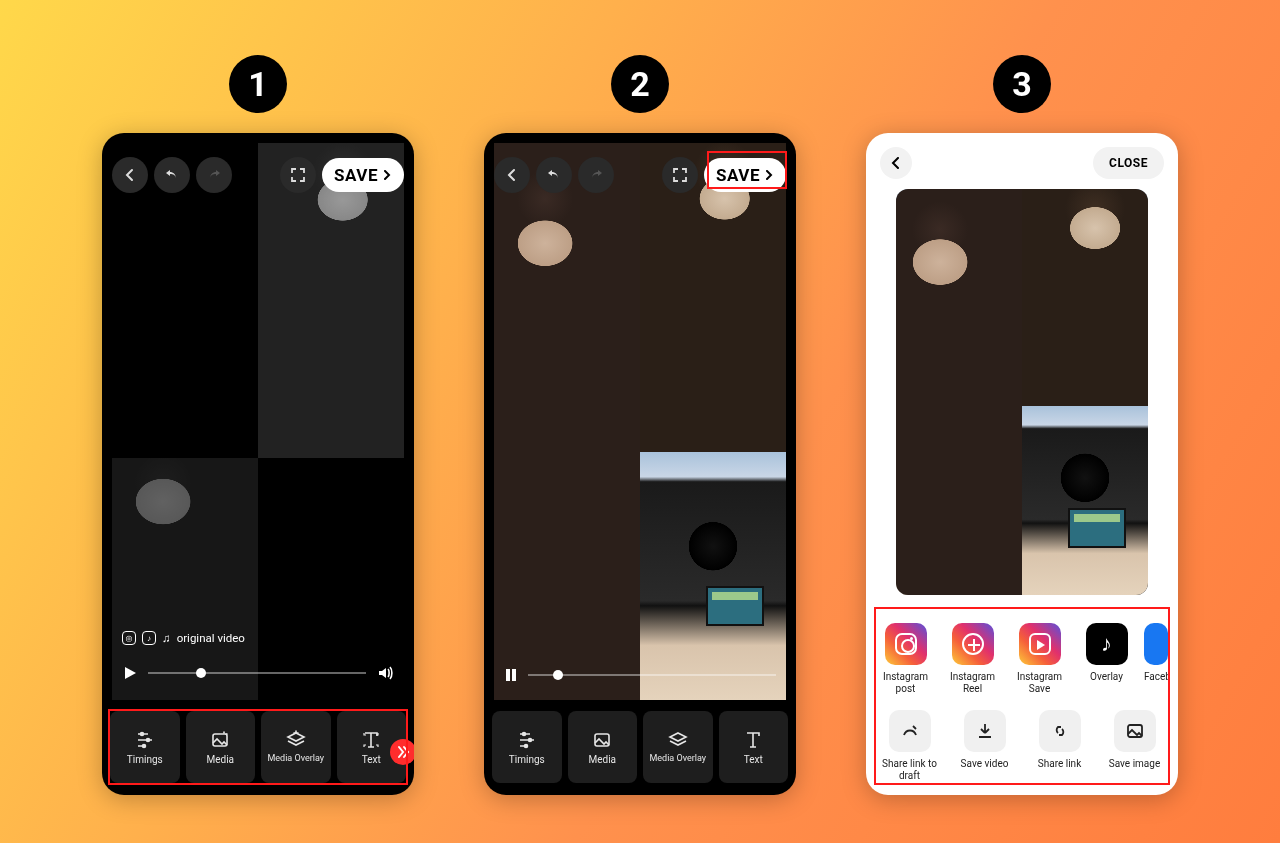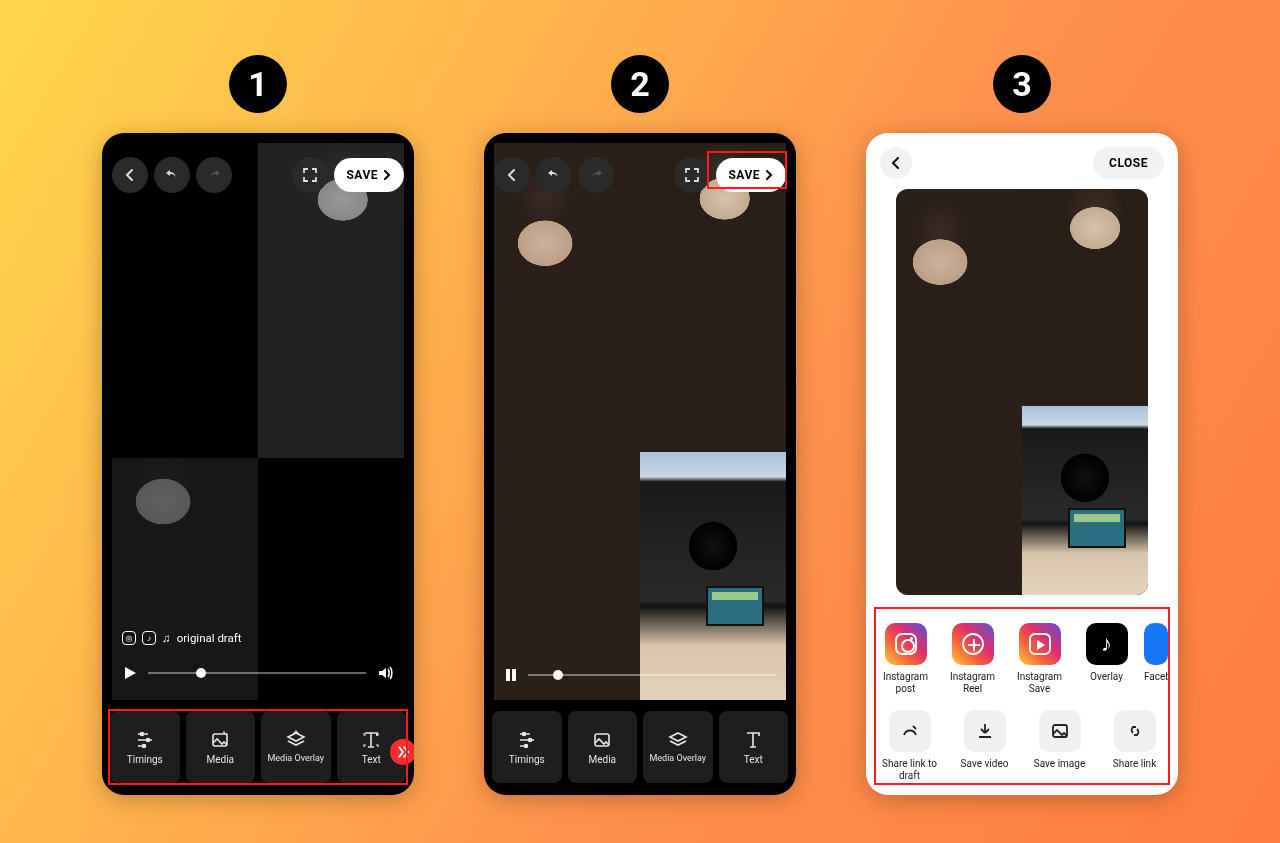--- a/index.html
+++ b/index.html
@@ -34,21 +34,21 @@
     display:flex; align-items:center; gap:6px;
   }
   .circ {
     width:36px; height:36px; border-radius:50%;
     background:#2a2a2a; color:#dcdcdc; display:flex; align-items:center; justify-content:center;
   }
   .circ.dim { color:#666; }
   .spacer { flex:1; }
   .save-pill {
     height:34px; padding:8px 12px; border-radius:17px; background:#fff;
-    color:#000; font-weight:700; font-size:12px; letter-spacing:0.5px;
+    color:#000; font-weight:700; font-size:17px; letter-spacing:0.5px;
     display:flex; align-items:center; gap:4px;
   }
   .highlight-box { position:absolute; border:2px solid #ff1a1a; pointer-events:none; }
 
   
   .canvas { position:absolute; top:10px; left:10px; right:10px; bottom:95px; background:#000; }
   .grid3 {
     position:absolute; inset:0;
     display:grid; grid-template-columns:1fr 1fr; grid-template-rows: 1.3fr 1fr;
   }
@@ -161,21 +161,21 @@
             </div>
           <div class="tile photo-woman monoB" style="grid-column:1;grid-row:2">
               <div class="fill"></div>
             </div>
           <div class="tile" style="background:#000;grid-column:2;grid-row:2"></div>
         </div>
         <div class="sound-row">
           <span class="mini-ic">◎</span>
           <span class="mini-ic">♪</span>
           <span>♫</span>
-          <span>original draft</span>
+          <span>original video</span>
         </div>
         <div class="play-row">
           <span>
             <svg width="16" height="16" viewBox="0 0 16 16">
                 <path d="M3 2l11 6-11 6z" fill="#fff"></path>
               </svg>
           </span>
           <div class="progress"></div>
           <span>
             <svg width="18" height="18" viewBox="0 0 18 18" fill="none" stroke="#fff" stroke-width="1.6">
@@ -437,33 +437,33 @@
             <div class="share-ic gray">
               <svg width="20" height="20" viewBox="0 0 20 20" stroke="#222" stroke-width="1.8" fill="none">
                   <path d="M10 3v9m0 0l-4-4m4 4l4-4M4 16h12"></path>
                 </svg>
             </div>
             <span>Save video</span>
           </div>
           <div class="share-item">
             <div class="share-ic gray">
               <svg width="20" height="20" viewBox="0 0 20 20" stroke="#222" stroke-width="1.8" fill="none">
+                  <path d="M8 12a4 4 0 0 1 0-6h3M12 8a4 4 0 0 1 0 6H9"></path>
+                </svg>
+            </div>
+            <span>Share link</span>
+          </div>
+          <div class="share-item">
+            <div class="share-ic gray">
+              <svg width="20" height="20" viewBox="0 0 20 20" stroke="#222" stroke-width="1.8" fill="none">
                   <rect x="3" y="4" width="14" height="12" rx="2"></rect>
                   <path d="M3 13l4-4 5 5 2-2 3 3"></path>
                 </svg>
             </div>
             <span>Save image</span>
           </div>
-          <div class="share-item">
-            <div class="share-ic gray">
-              <svg width="20" height="20" viewBox="0 0 20 20" stroke="#222" stroke-width="1.8" fill="none">
-                  <path d="M8 12a4 4 0 0 1 0-6h3M12 8a4 4 0 0 1 0 6H9"></path>
-                </svg>
-            </div>
-            <span>Share link</span>
-          </div>
         </div>
       </div>
       <div class="highlight-box" style="left:8px;right:8px;bottom:10px;height:178px;"></div>
     </div>
   </div>
 
 </div>
 
 </body></html>

